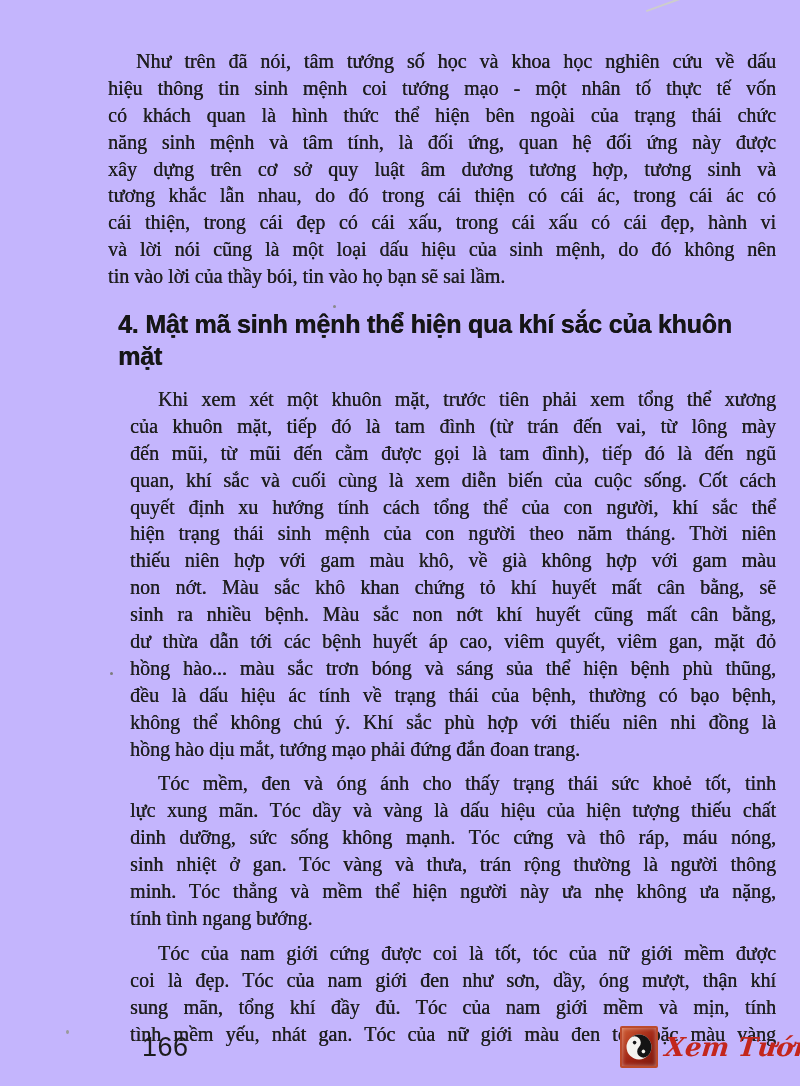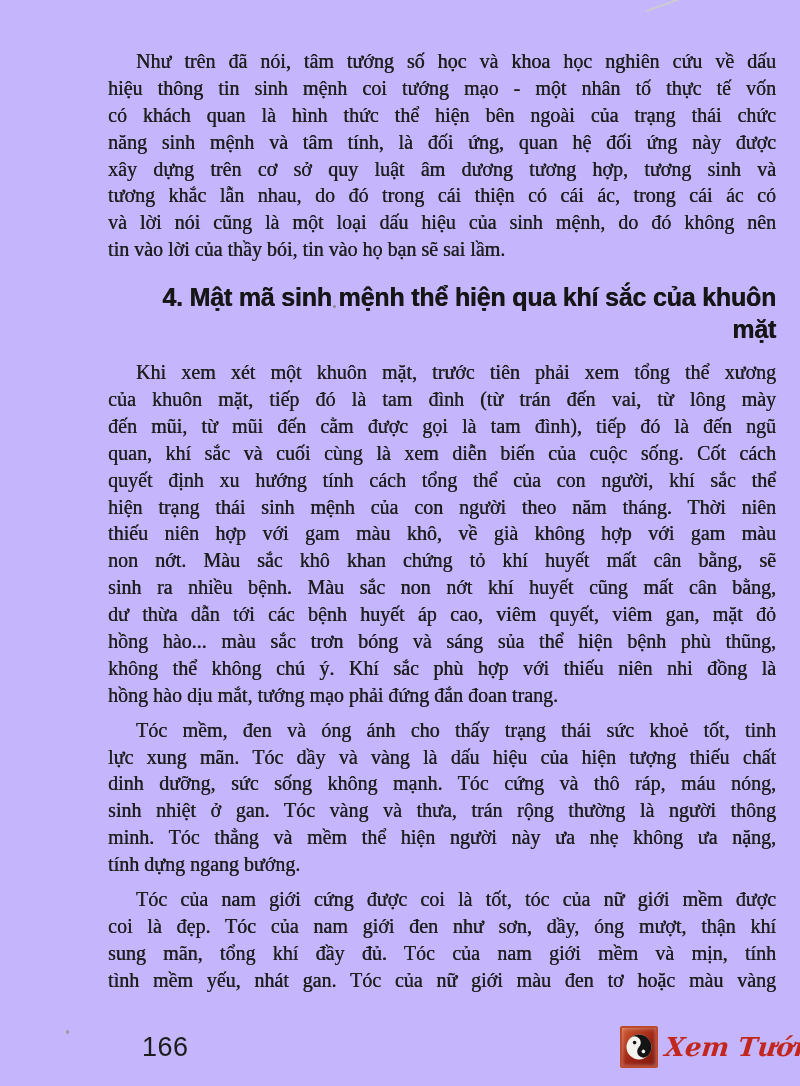--- a/index.html
+++ b/index.html
@@ -13,41 +13,41 @@
     color: #1f1f1f;
   }
   .content {
     position: absolute;
     left: 108px;
     top: 48px;
     width: 668px;
   }
   .para { margin: 0; }
   .content > .para + .para,
-  .content > .heading + .para { margin-top: 8px; }
+  .content > .heading + .para { margin-top: 8px; margin-left: 22px; }
   .heading + .para { margin-top: 14px !important; }
   .line {
     height: 26.9px;
     line-height: 26.9px;
     font-size: 20px;
     white-space: normal;
     text-shadow: 0.35px 0 0 currentColor;
   }
   .line.j {
     text-align: justify;
     text-align-last: justify;
   }
   .line.indent { padding-left: 28px; }
   .heading {
     margin: 18px 0 14px 0;
     font-family: "Liberation Sans", sans-serif;
     font-weight: bold;
     font-size: 25px;
     line-height: 32px;
-    text-align: right;
+    text-align: left;
     letter-spacing: -0.2px;
     color: #161616;
     text-shadow: 0.4px 0 0 currentColor;
     padding-left: 10px;
   }
   .page-number {
     position: absolute;
     left: 142px;
     top: 1032px;
     font-family: "Liberation Sans", sans-serif;
@@ -104,46 +104,48 @@
   <div class="artifact s3"></div>
 
   <div class="content">
       <div class="para">
         <div class="line indent j">Như trên đã nói, tâm tướng số học và khoa học nghiên cứu về dấu</div>
         <div class="line j">hiệu thông tin sinh mệnh coi tướng mạo - một nhân tố thực tế vốn</div>
         <div class="line j">có khách quan là hình thức thể hiện bên ngoài của trạng thái chức</div>
         <div class="line j">năng sinh mệnh và tâm tính, là đối ứng, quan hệ đối ứng này được</div>
         <div class="line j">xây dựng trên cơ sở quy luật âm dương tương hợp, tương sinh và</div>
         <div class="line j">tương khắc lẫn nhau, do đó trong cái thiện có cái ác, trong cái ác có</div>
+        <div class="line j">cái thiện, trong cái đẹp có cái xấu, trong cái xấu có cái đẹp, hành vi</div>
         <div class="line j">và lời nói cũng là một loại dấu hiệu của sinh mệnh, do đó không nên</div>
         <div class="line">tin vào lời của thầy bói, tin vào họ bạn sẽ sai lầm.</div>
       </div>
       <div class="heading">4. Mật mã sinh mệnh thể hiện qua khí sắc của khuôn mặt</div>
       <div class="para">
         <div class="line indent j">Khi xem xét một khuôn mặt, trước tiên phải xem tổng thể xương</div>
         <div class="line j">của khuôn mặt, tiếp đó là tam đình (từ trán đến vai, từ lông mày</div>
         <div class="line j">đến mũi, từ mũi đến cằm được gọi là tam đình), tiếp đó là đến ngũ</div>
         <div class="line j">quan, khí sắc và cuối cùng là xem diễn biến của cuộc sống. Cốt cách</div>
         <div class="line j">quyết định xu hướng tính cách tổng thể của con người, khí sắc thể</div>
         <div class="line j">hiện trạng thái sinh mệnh của con người theo năm tháng. Thời niên</div>
         <div class="line j">thiếu niên hợp với gam màu khô, về già không hợp với gam màu</div>
         <div class="line j">non nớt. Màu sắc khô khan chứng tỏ khí huyết mất cân bằng, sẽ</div>
         <div class="line j">sinh ra nhiều bệnh. Màu sắc non nớt khí huyết cũng mất cân bằng,</div>
         <div class="line j">dư thừa dẫn tới các bệnh huyết áp cao, viêm quyết, viêm gan, mặt đỏ</div>
         <div class="line j">hồng hào... màu sắc trơn bóng và sáng sủa thể hiện bệnh phù thũng,</div>
+        <div class="line j">đều là dấu hiệu ác tính về trạng thái của bệnh, thường có bạo bệnh,</div>
         <div class="line j">không thể không chú ý. Khí sắc phù hợp với thiếu niên nhi đồng là</div>
         <div class="line">hồng hào dịu mắt, tướng mạo phải đứng đắn đoan trang.</div>
       </div>
       <div class="para">
         <div class="line indent j">Tóc mềm, đen và óng ánh cho thấy trạng thái sức khoẻ tốt, tinh</div>
         <div class="line j">lực xung mãn. Tóc dầy và vàng là dấu hiệu của hiện tượng thiếu chất</div>
         <div class="line j">dinh dưỡng, sức sống không mạnh. Tóc cứng và thô ráp, máu nóng,</div>
         <div class="line j">sinh nhiệt ở gan. Tóc vàng và thưa, trán rộng thường là người thông</div>
         <div class="line j">minh. Tóc thẳng và mềm thể hiện người này ưa nhẹ không ưa nặng,</div>
-        <div class="line">tính dựng ngang bướng.</div>
+        <div class="line">tính tình ngang bướng.</div>
       </div>
       <div class="para">
         <div class="line indent j">Tóc của nam giới cứng được coi là tốt, tóc của nữ giới mềm được</div>
         <div class="line j">coi là đẹp. Tóc của nam giới đen như sơn, dầy, óng mượt, thận khí</div>
         <div class="line j">sung mãn, tổng khí đầy đủ. Tóc của nam giới mềm và mịn, tính</div>
         <div class="line j">tình mềm yếu, nhát gan. Tóc của nữ giới màu đen tơ hoặc màu vàng</div>
       </div>
     </div>
 
   <div class="page-number">166</div>

